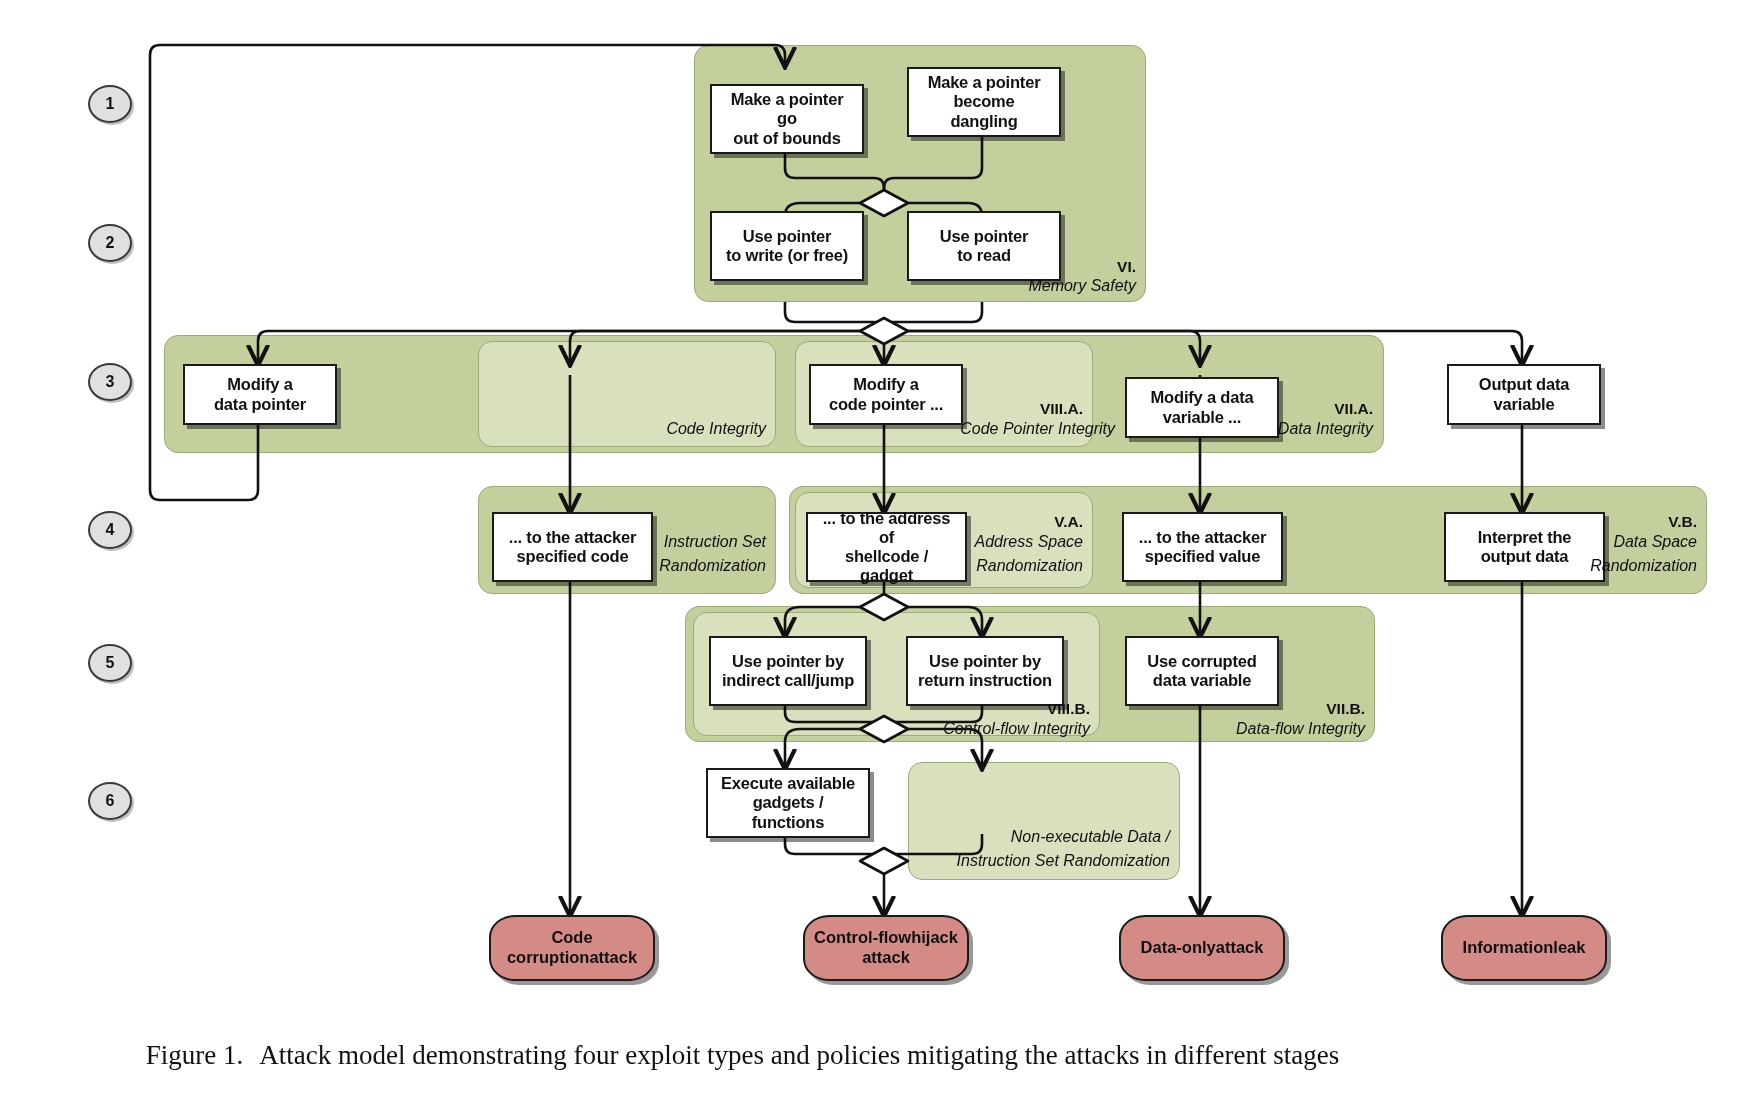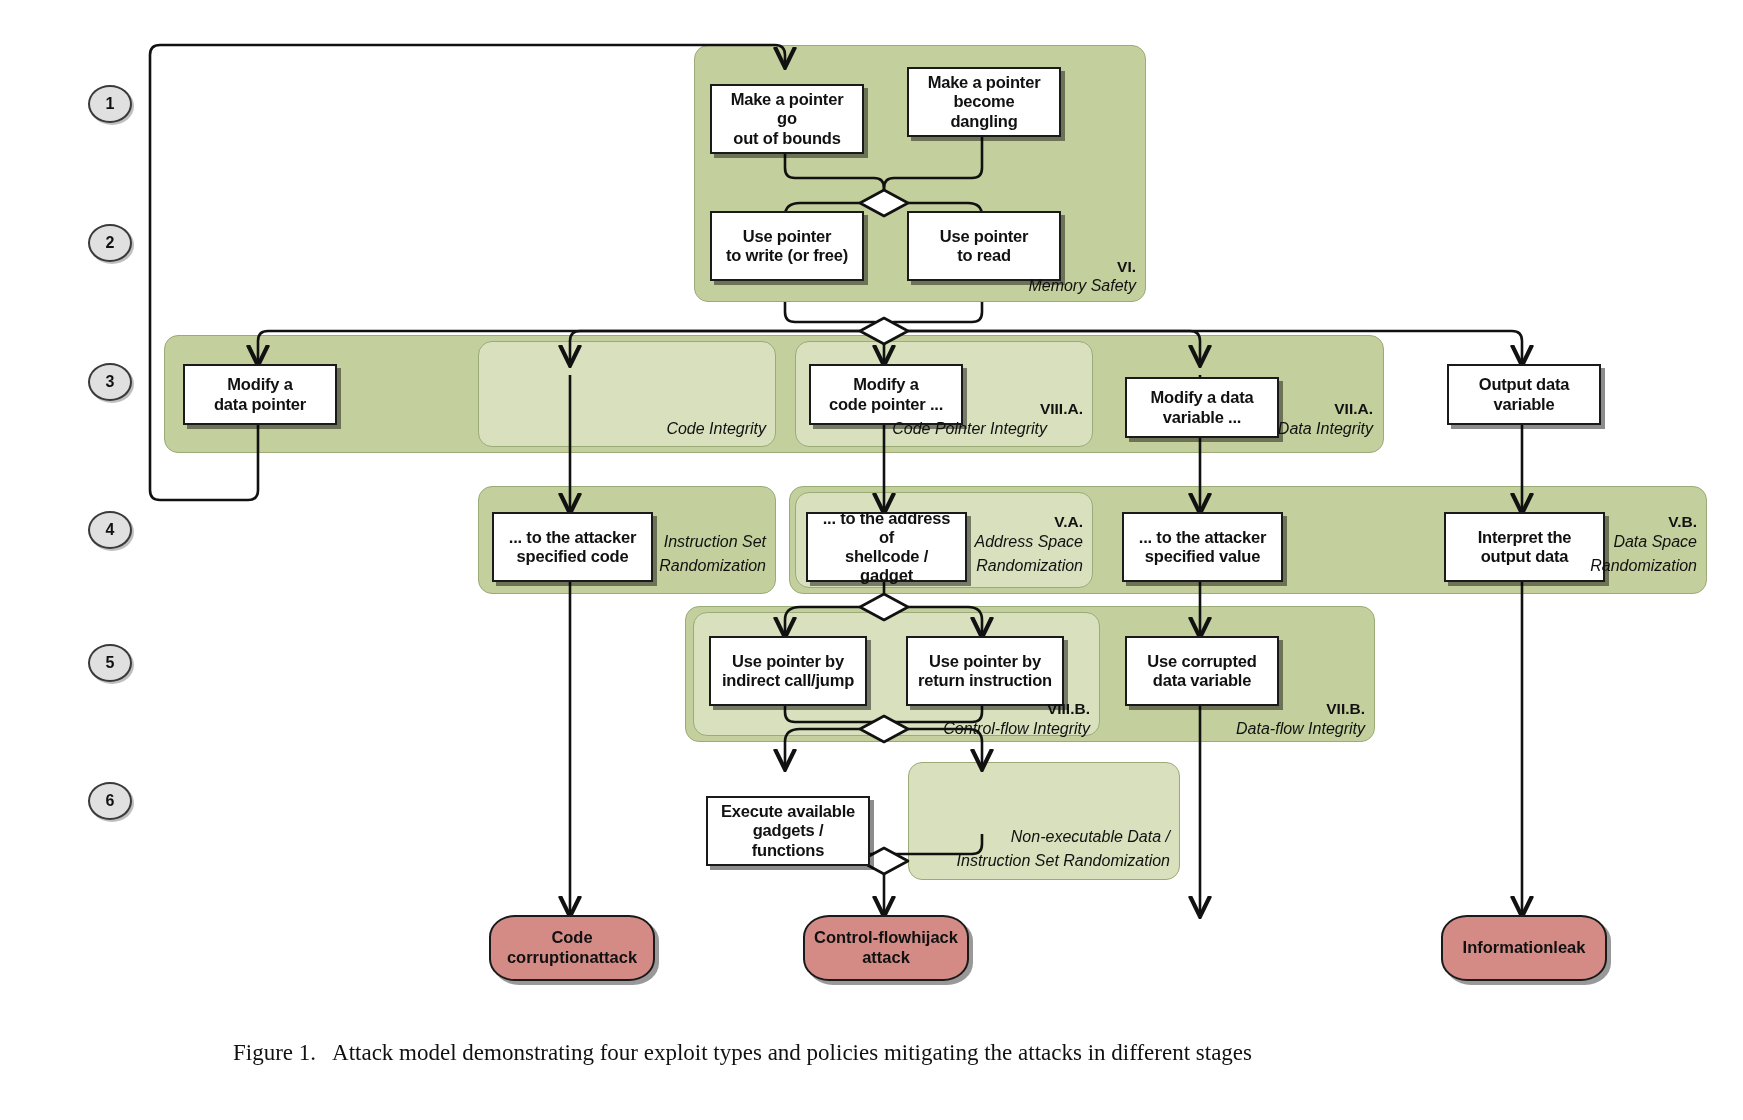--- a/index.html
+++ b/index.html
@@ -39,21 +39,21 @@
   .step{
     position:absolute;width:40px;height:34px;border-radius:50%;
     background:#e0e0e0;border:2px solid #3a3a3a;
     display:flex;align-items:center;justify-content:center;
     font-weight:bold;font-size:16px;color:#111;
     box-shadow:2px 2px 0 rgba(0,0,0,0.25);
     font-family:"Liberation Sans",sans-serif;
   }
   .caption{
     position:absolute;left:0;top:1040px;width:1485px;text-align:center;
-    font-family:"Liberation Serif",serif;font-size:23px;color:#111;
+    font-family:"Liberation Serif",serif;font-size:27px;color:#111;
   }
   .caption .lbl{margin-right:16px;}
 </style>
 </head>
 <body>
 
 <div id="stage">
 
   <div class="panel outer" style="left:694px;top:45px;width:452px;height:257px;"></div>
 
@@ -225,44 +225,47 @@
         <span>return instruction</span>
       </span>
   </div>
   <div class="node" style="left:1125px;top:636px;width:150px;height:66px;">
     <span>
         <span>Use corrupted</span>
         <span>data variable</span>
       </span>
   </div>
 
-  <div class="node" style="left:706px;top:768px;width:160px;height:66px;margin-top:28px;">
+  <div class="node" style="left:706px;top:768px;width:160px;height:66px;">
     <span>
         <span>Execute available</span>
         <span>gadgets / functions</span>
       </span>
   </div>
 
   <div class="terminal" style="left:489px;top:915px;width:162px;height:62px;">
     <span><span>Code corruption</span><span>attack</span></span>
   </div>
   <div class="terminal" style="left:803px;top:915px;width:162px;height:62px;">
     <span><span>Control-flow</span><span>hijack attack</span></span>
   </div>
+  <div class="terminal" style="left:1119px;top:915px;width:162px;height:62px;">
+    <span><span>Data-only</span><span>attack</span></span>
+  </div>
   <div class="terminal" style="left:1441px;top:915px;width:162px;height:62px;">
     <span><span>Information</span><span>leak</span></span>
   </div>
 
   <div class="panel-code" style="left:1000px;top:258px;width:136px;">VI.</div>
   <div class="panel-name" style="left:920px;top:277px;width:216px;">Memory Safety</div>
 
   <div class="panel-name" style="left:570px;top:420px;width:196px;">Code Integrity</div>
 
   <div class="panel-code" style="left:940px;top:400px;width:143px;">VIII.A.</div>
-  <div class="panel-name" style="left:804px;top:420px;width:243px;">Code Pointer Integrity</div>
+  <div class="panel-name" style="left:872px;top:420px;width:243px;">Code Pointer Integrity</div>
 
   <div class="panel-code" style="left:1230px;top:400px;width:143px;">VII.A.</div>
   <div class="panel-name" style="left:1160px;top:420px;width:213px;">Data Integrity</div>
 
   <div class="panel-name" style="left:560px;top:533px;width:206px;">Instruction Set</div>
   <div class="panel-name" style="left:560px;top:557px;width:206px;">Randomization</div>
 
   <div class="panel-code" style="left:960px;top:513px;width:123px;">V.A.</div>
   <div class="panel-name" style="left:880px;top:533px;width:203px;">Address Space</div>
   <div class="panel-name" style="left:880px;top:557px;width:203px;">Randomization</div>

